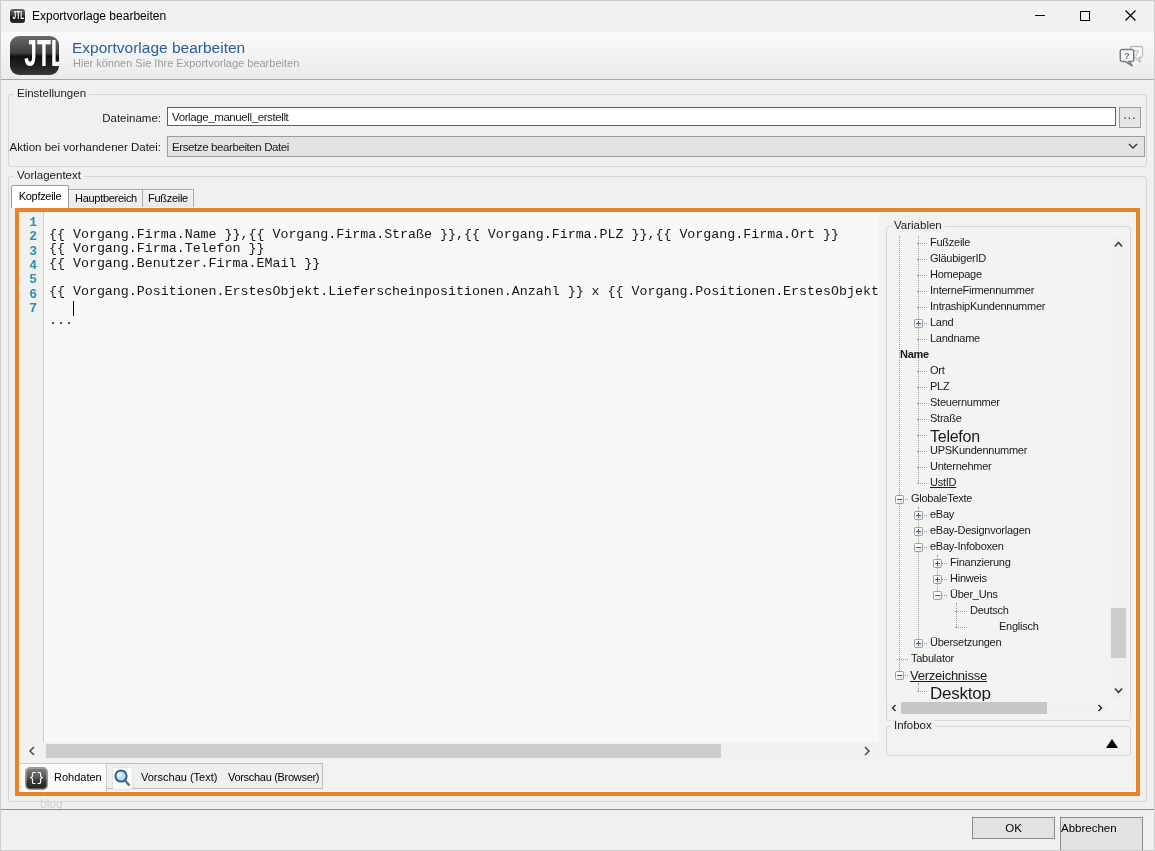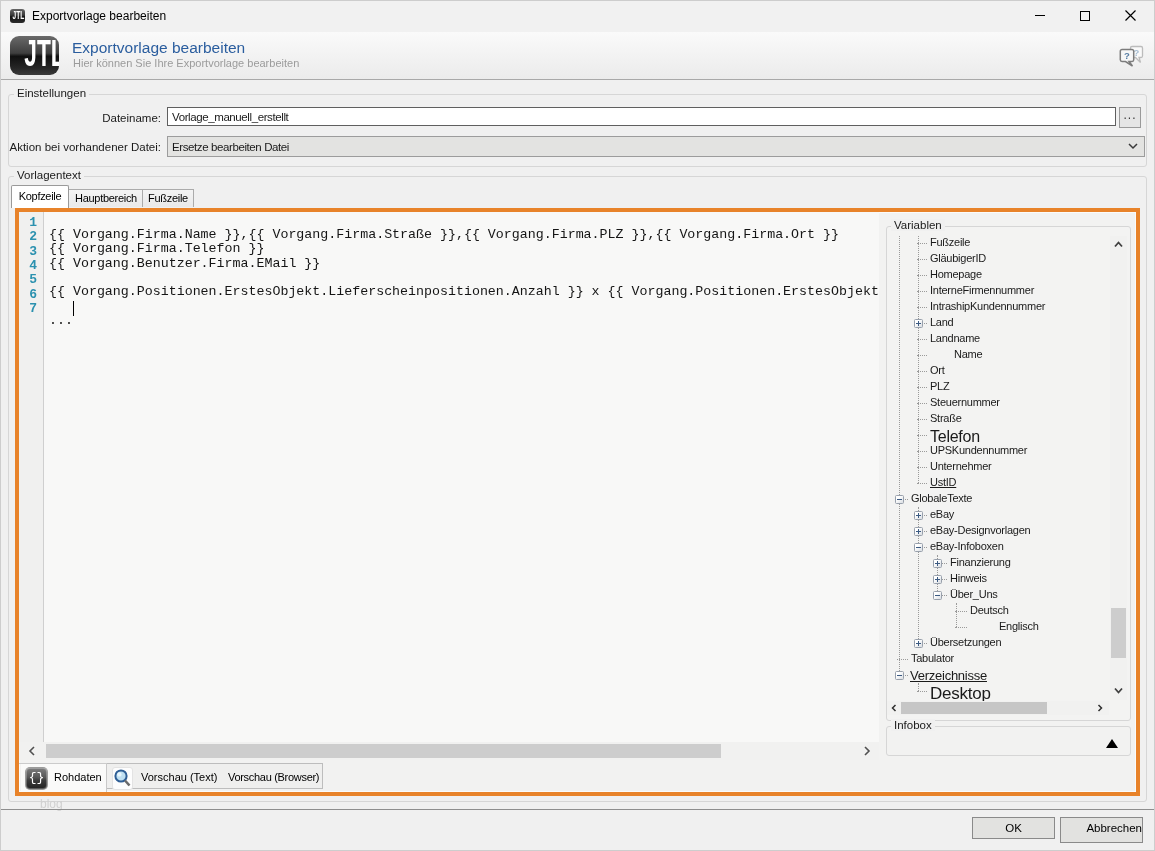--- a/index.html
+++ b/index.html
@@ -136,21 +136,21 @@
     <div class="abs" style="left:917px;top:307px;width:10px;border-top:1px dotted #9a9a9a;"></div>
     <div class="abs" style="left:930px;top:300px;font-size:11px;letter-spacing:-0.25px;color:#1a1a1a;">IntrashipKundennummer</div>
     <div class="abs" style="left:917px;top:323px;width:10px;border-top:1px dotted #9a9a9a;"></div>
     <div class="abs" style="left:914px;top:318.5px;width:9px;height:9px;background:linear-gradient(135deg,#fff 30%,#d9dde2 100%);border:1px solid #98a0ac;border-radius:1.5px;box-sizing:border-box;"></div>
     <div class="abs" style="left:916px;top:322.5px;width:5px;height:1px;background:#3b5a82;"></div>
     <div class="abs" style="left:918px;top:320.5px;width:1px;height:5px;background:#3b5a82;"></div>
     <div class="abs" style="left:930px;top:316px;font-size:11px;letter-spacing:-0.25px;color:#1a1a1a;">Land</div>
     <div class="abs" style="left:917px;top:339px;width:10px;border-top:1px dotted #9a9a9a;"></div>
     <div class="abs" style="left:930px;top:332px;font-size:11px;letter-spacing:-0.25px;color:#1a1a1a;">Landname</div>
     <div class="abs" style="left:917px;top:355px;width:10px;border-top:1px dotted #9a9a9a;"></div>
-    <div class="abs" style="left:954px;top:348px;font-size:11px;letter-spacing:-0.25px;color:#1a1a1a;">Name</div>
+    <div class="abs" style="left:900px;top:348px;font-size:11px;letter-spacing:-0.25px;color:#1a1a1a;font-weight:bold;">Name</div>
     <div class="abs" style="left:917px;top:371px;width:10px;border-top:1px dotted #9a9a9a;"></div>
     <div class="abs" style="left:930px;top:364px;font-size:11px;letter-spacing:-0.25px;color:#1a1a1a;">Ort</div>
     <div class="abs" style="left:917px;top:387px;width:10px;border-top:1px dotted #9a9a9a;"></div>
     <div class="abs" style="left:930px;top:380px;font-size:11px;letter-spacing:-0.25px;color:#1a1a1a;">PLZ</div>
     <div class="abs" style="left:917px;top:403px;width:10px;border-top:1px dotted #9a9a9a;"></div>
     <div class="abs" style="left:930px;top:396px;font-size:11px;letter-spacing:-0.25px;color:#1a1a1a;">Steuernummer</div>
     <div class="abs" style="left:917px;top:419px;width:10px;border-top:1px dotted #9a9a9a;"></div>
     <div class="abs" style="left:930px;top:412px;font-size:11px;letter-spacing:-0.25px;color:#1a1a1a;">Straße</div>
     <div class="abs" style="left:917px;top:435px;width:10px;border-top:1px dotted #9a9a9a;"></div>
     <div class="abs" style="left:930px;top:428px;font-size:16px;letter-spacing:-0.25px;color:#1a1a1a;">Telefon</div>
@@ -230,14 +230,14 @@
   </svg>
 
 <div class="gb" style="left:886px;top:726px;width:243px;height:28px;"></div>
 <div class="gbl" style="left:891px;top:719px;">Infobox</div>
 <div class="abs" style="left:1106px;top:739px;width:0;height:0;border-left:6.5px solid transparent;border-right:6.5px solid transparent;border-bottom:9px solid #000;"></div>
 
 <div class="abs" style="left:40px;top:797px;font-size:12px;color:#d0d0d0;">blog</div>
 <div class="abs" style="left:0;top:809px;width:1155px;height:1px;background:#8e8e8e;"></div>
 <div class="abs" style="left:972px;top:817px;width:83px;height:22px;background:#e2e2e0;border:1px solid #8a8a8a;
      box-sizing:border-box;text-align:center;font-size:11.5px;line-height:20px;">OK</div>
-<div class="abs" style="left:1060px;top:817px;width:83px;height:26px;background:#e2e2e0;border:1px solid #8a8a8a;
-     box-sizing:border-box;text-align:right;font-size:11.5px;line-height:20px;">Abbrechen</div>
+<div class="abs" style="left:1060px;top:817px;width:83px;height:35px;background:#e2e2e0;border:1px solid #8a8a8a;
+     box-sizing:border-box;text-align:left;font-size:11.5px;line-height:20px;">Abbrechen</div>
 
 </body></html>

